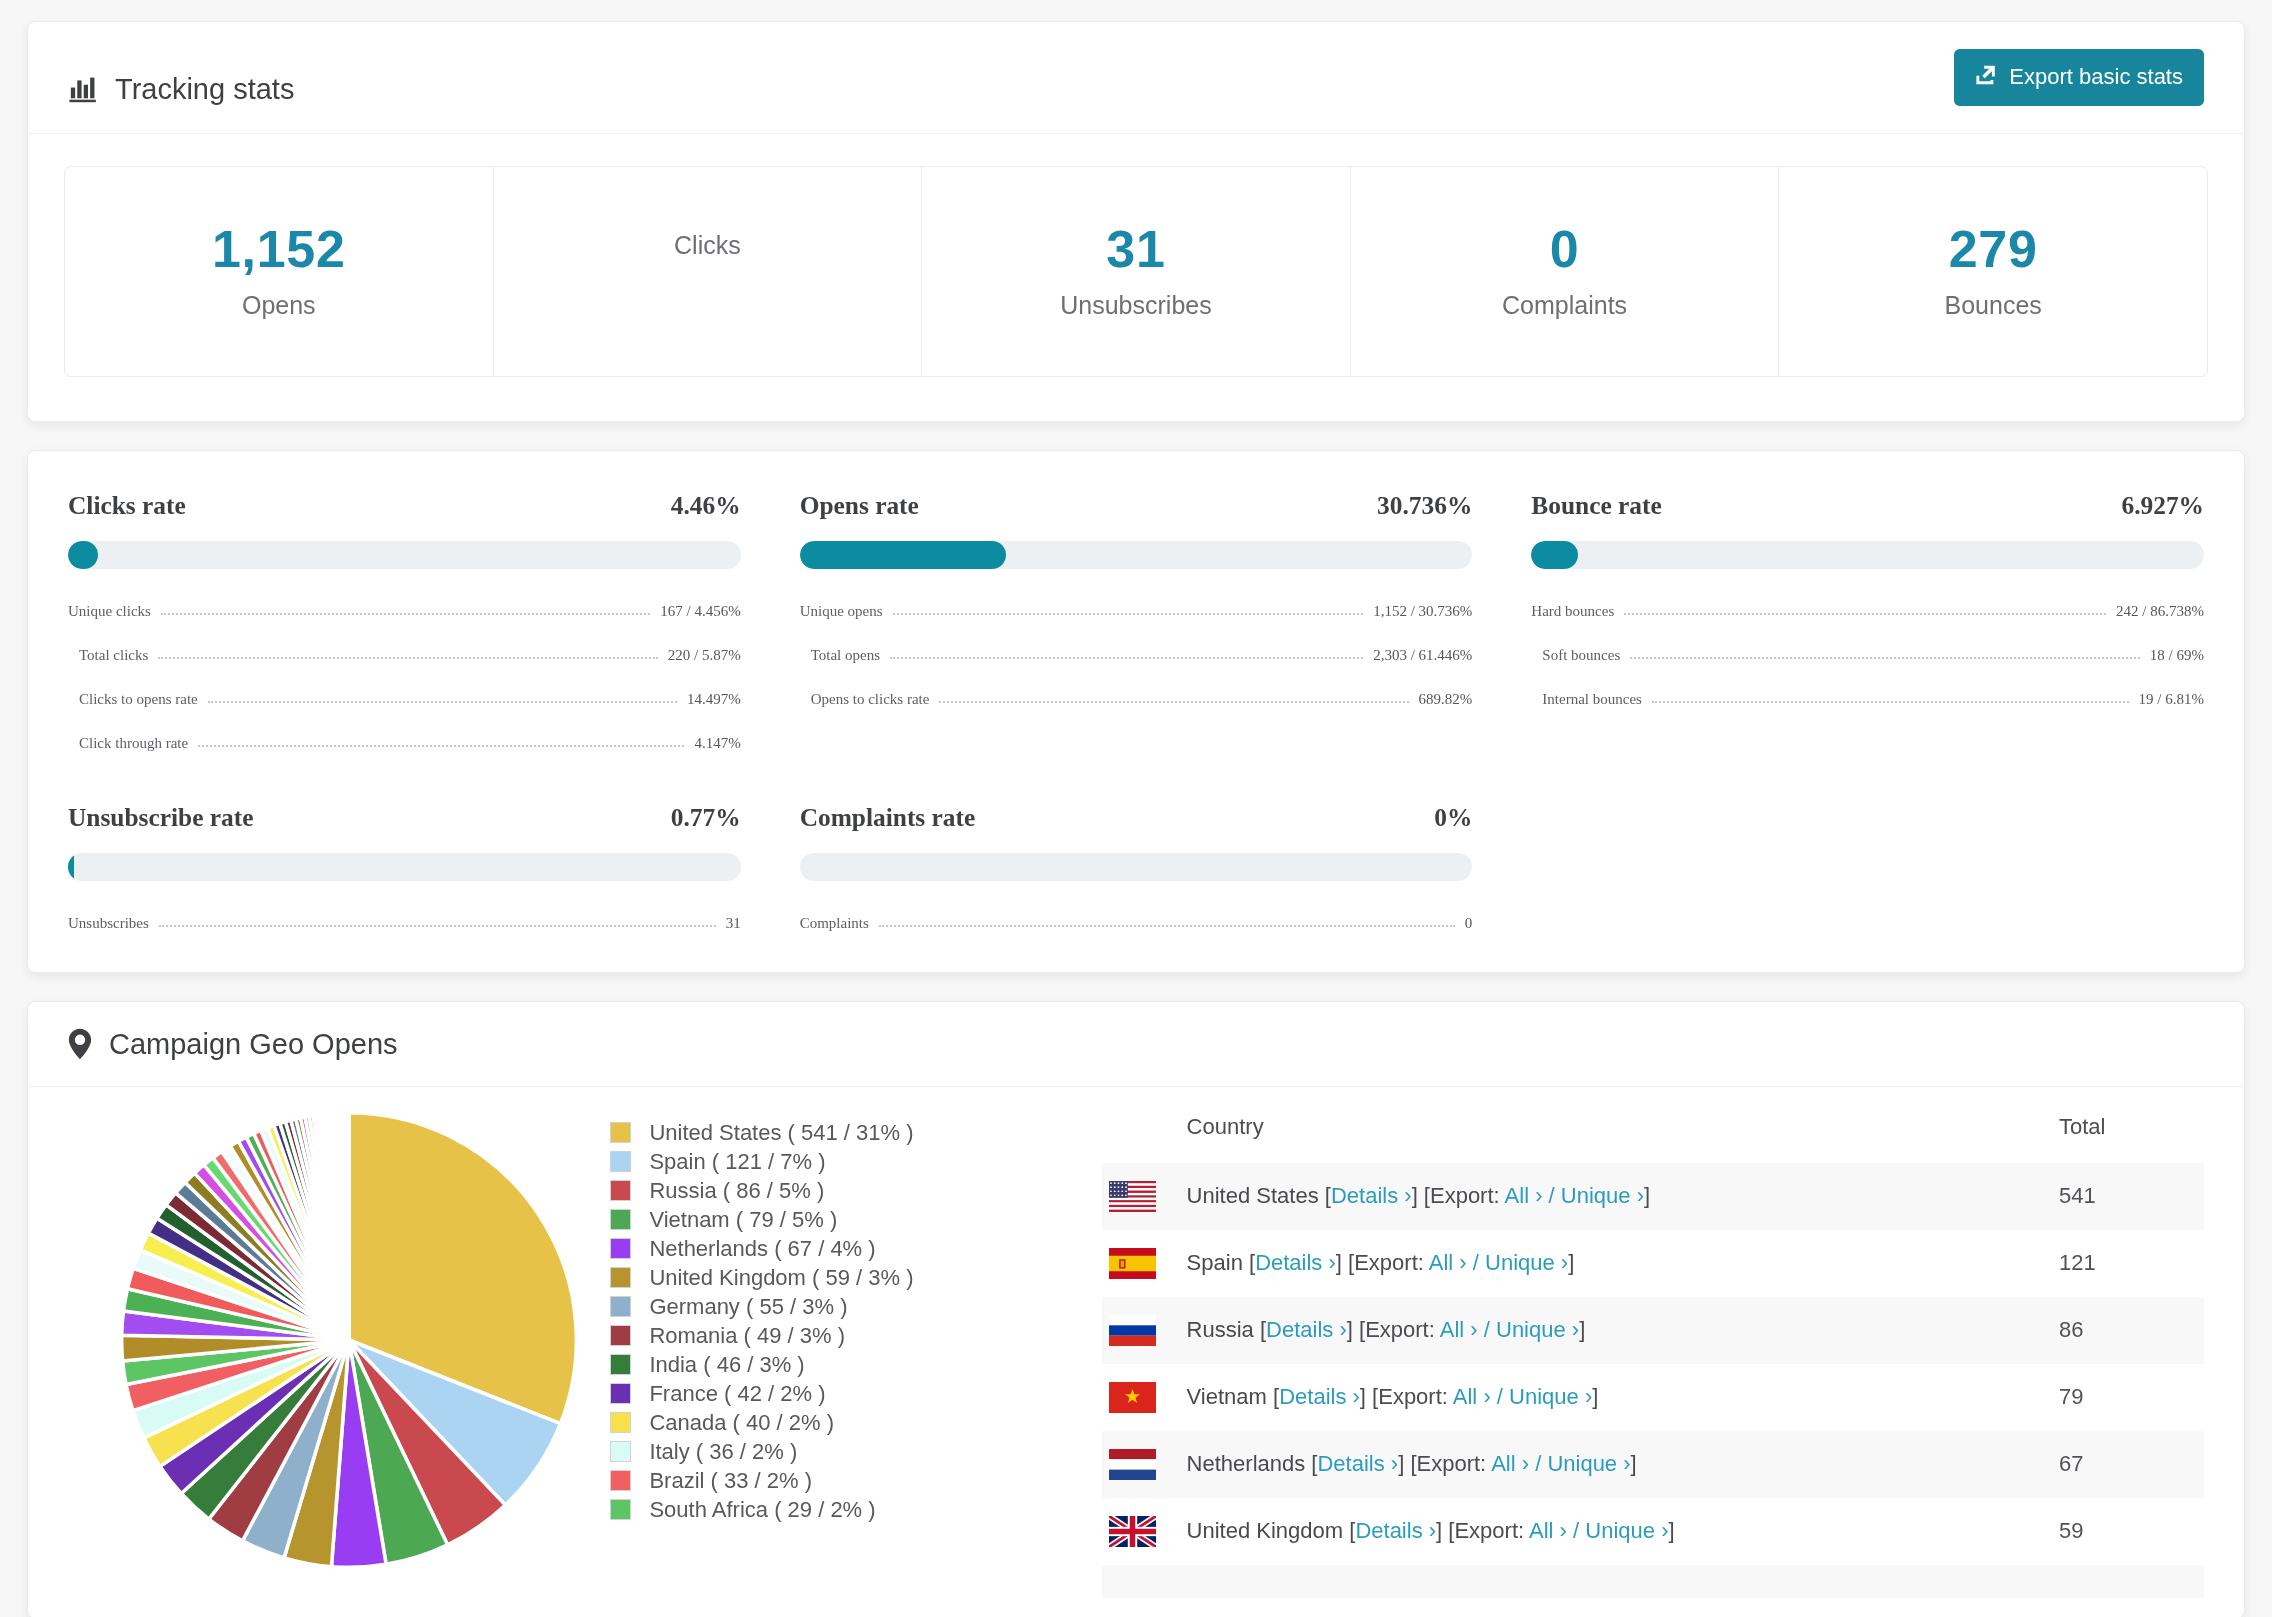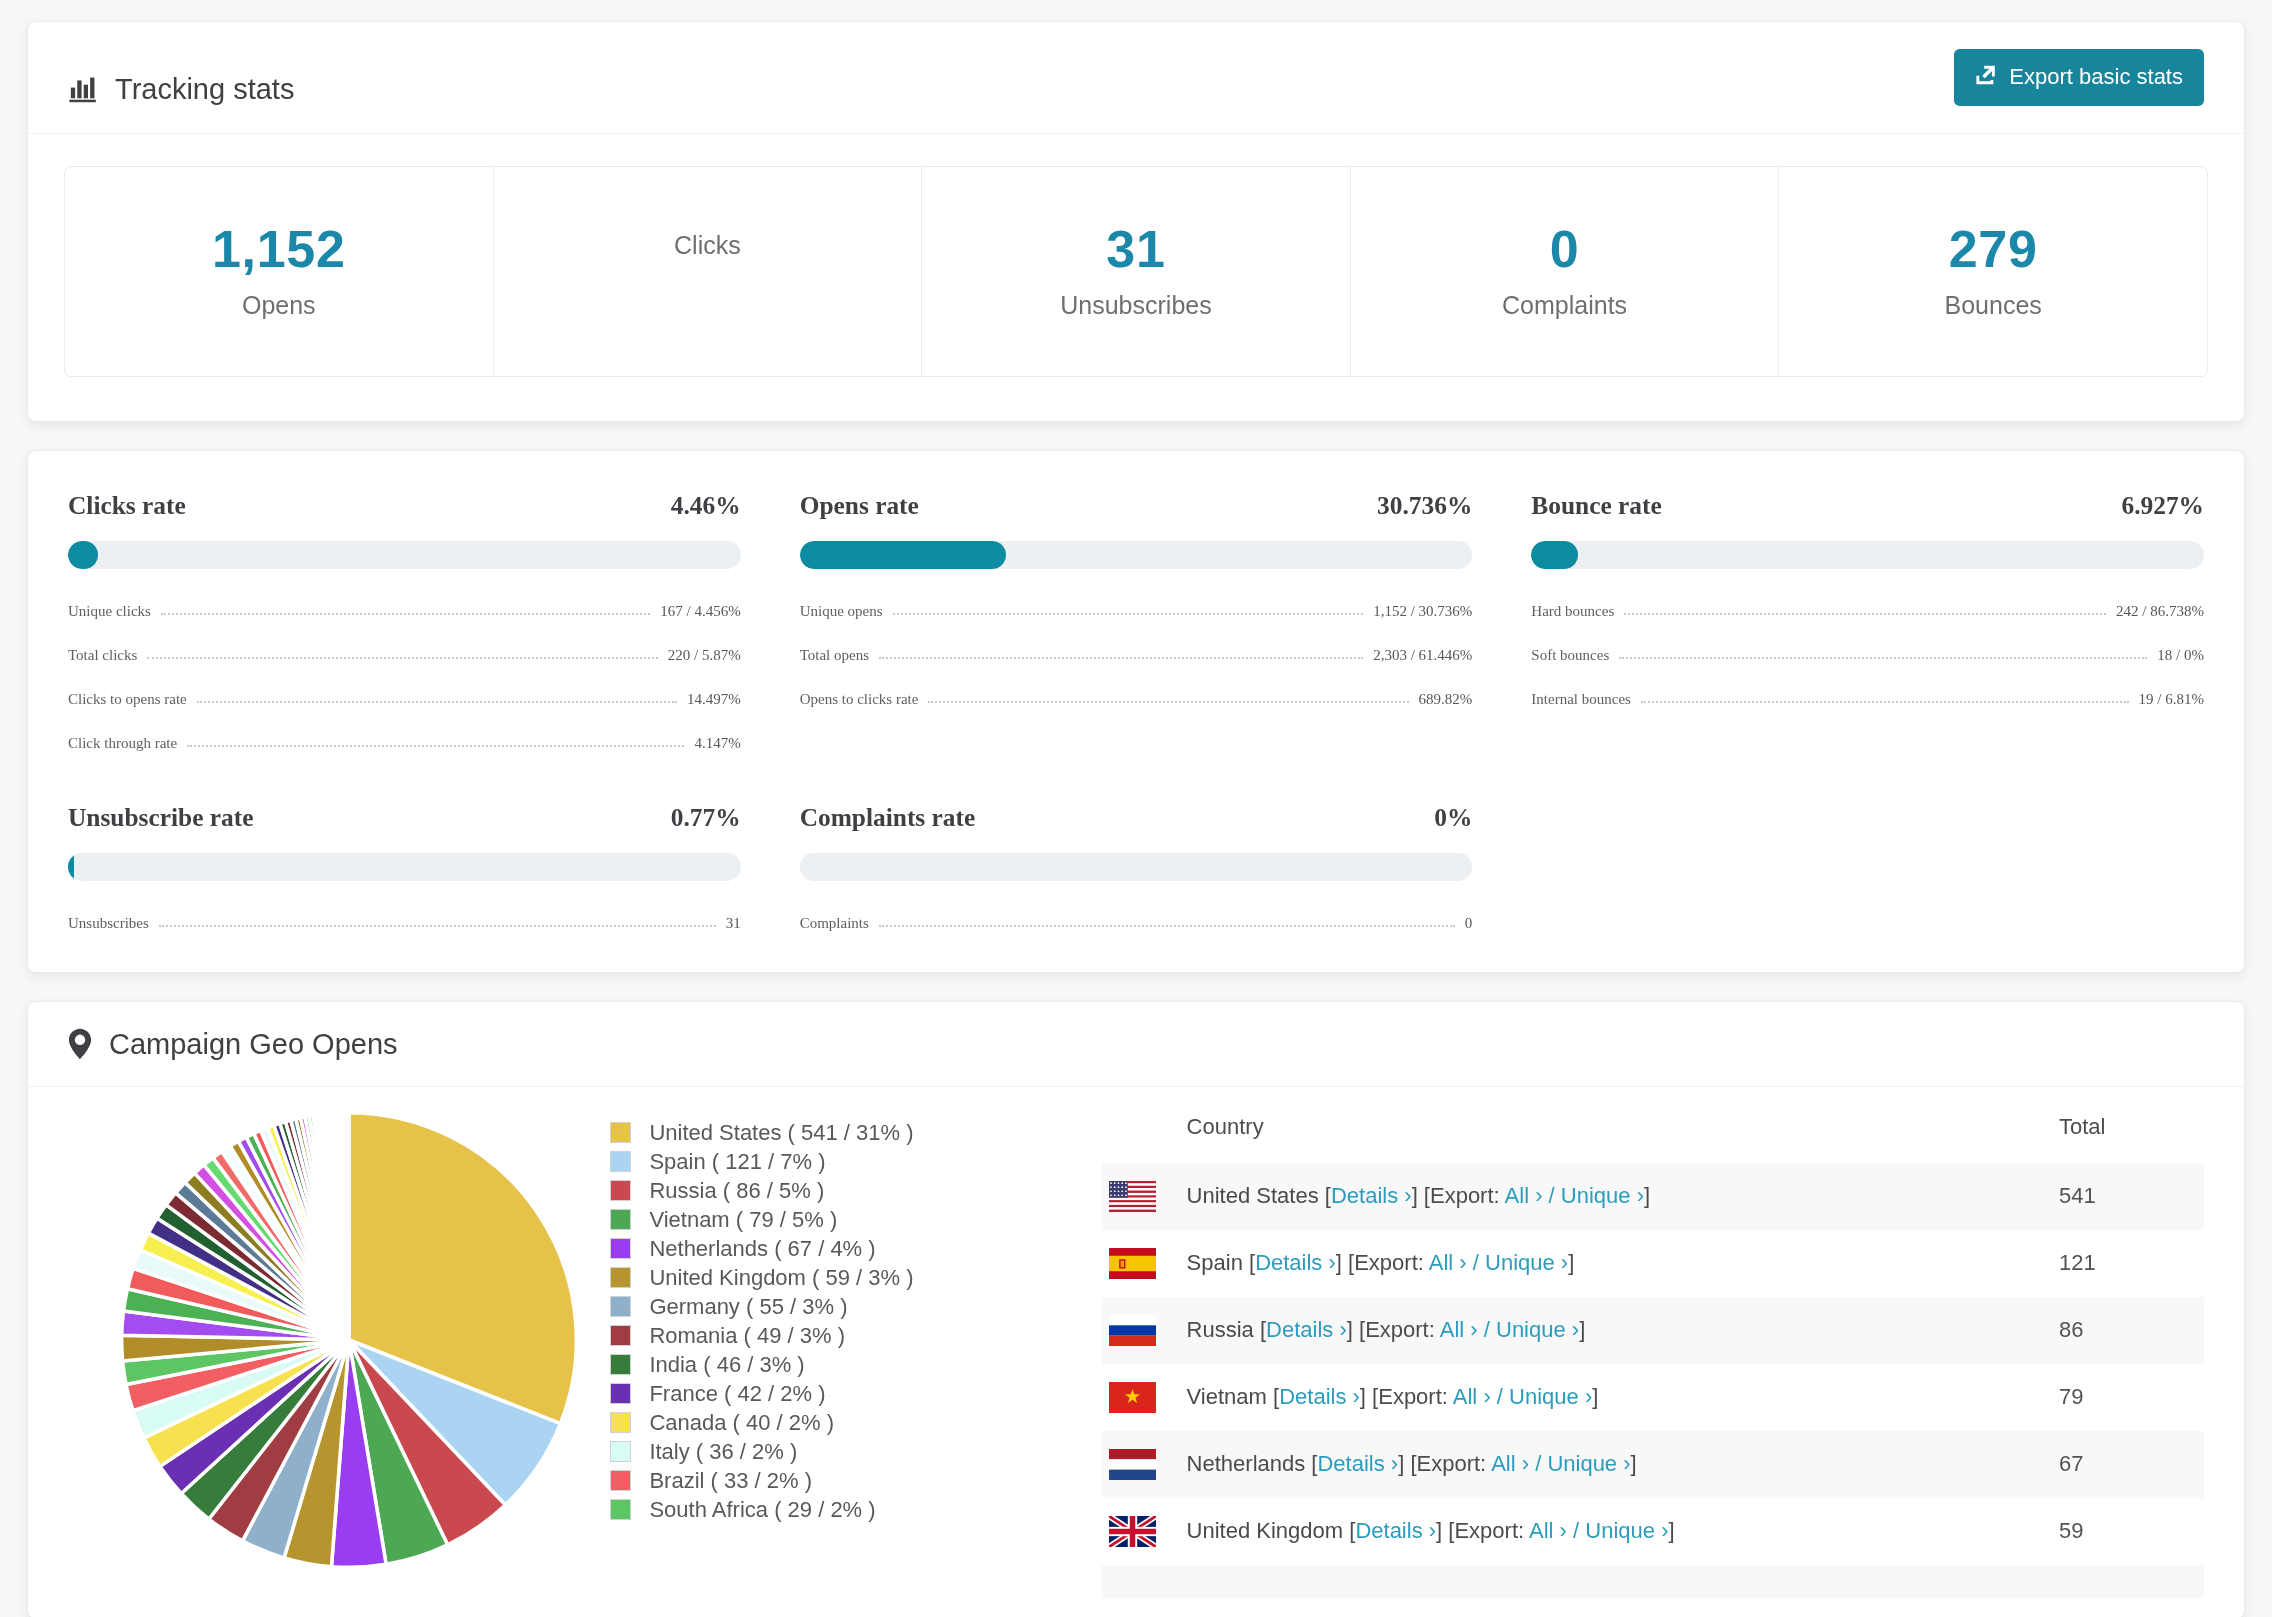--- a/index.html
+++ b/index.html
@@ -45,21 +45,21 @@
   .summary-label { font-size:25px; color:#6d6f72; margin-top:12.7px; }
 
   .rates-card { padding:40px; }
   .rates-grid { display:grid; grid-template-columns:repeat(3,1fr); column-gap:59px; row-gap:51px;font-family:Liberation Serif, serif; }
   .rate-head { display:flex; justify-content:space-between; align-items:baseline;
                font-size:25.4px; font-weight:bold; color:#3e4043; }
   .progress { height:28px; background:#edf0f2; border-radius:14px; margin-top:21px; overflow:hidden; }
   .progress-fill { height:100%; background:#0d8ca1; border-radius:14px; }
   .rate-rows { margin-top:34px; }
   .rate-row { display:flex; align-items:flex-end; font-size:15px; color:#5d5f62; }
-  .rate-row + .rate-row { margin-top:27px; }
+  .rate-row + .rate-row { margin-top:27px;margin-left:11px; }
   .rr-label { white-space:nowrap; }
   .rr-dots { flex:1; border-bottom:2.1px dotted #c6c9cc; margin:0 10px 5px; }
   .rr-value { white-space:nowrap; color:#55575a; }
 
   .geo-card { height:618px; }
   .geo-card .card-header { padding:25.4px 40px; }
   .geo-body { display:flex; align-items:flex-start; padding:0 40px; height:535px; overflow:hidden; }
   .pie-wrap { flex:none; width:466px; height:466px; margin:20px 0 0 48px; }
   .pie-wrap svg { display:block; width:466px; height:466px; }
 
@@ -204,21 +204,21 @@
     </div>
     <div class="rate-rows">
             <div class="rate-row">
     <span class="rr-label">Hard bounces</span>
     <span class="rr-dots"></span>
     <span class="rr-value">242 / 86.738%</span>
   </div>
             <div class="rate-row">
     <span class="rr-label">Soft bounces</span>
     <span class="rr-dots"></span>
-    <span class="rr-value">18 / 0%</span>
+    <span class="rr-value">18 / 69%</span>
   </div>
             <div class="rate-row">
     <span class="rr-label">Internal bounces</span>
     <span class="rr-dots"></span>
     <span class="rr-value">19 / 6.81%</span>
   </div>
           </div>
   </div>
         <div class="rate-block">
     <div class="rate-head">

